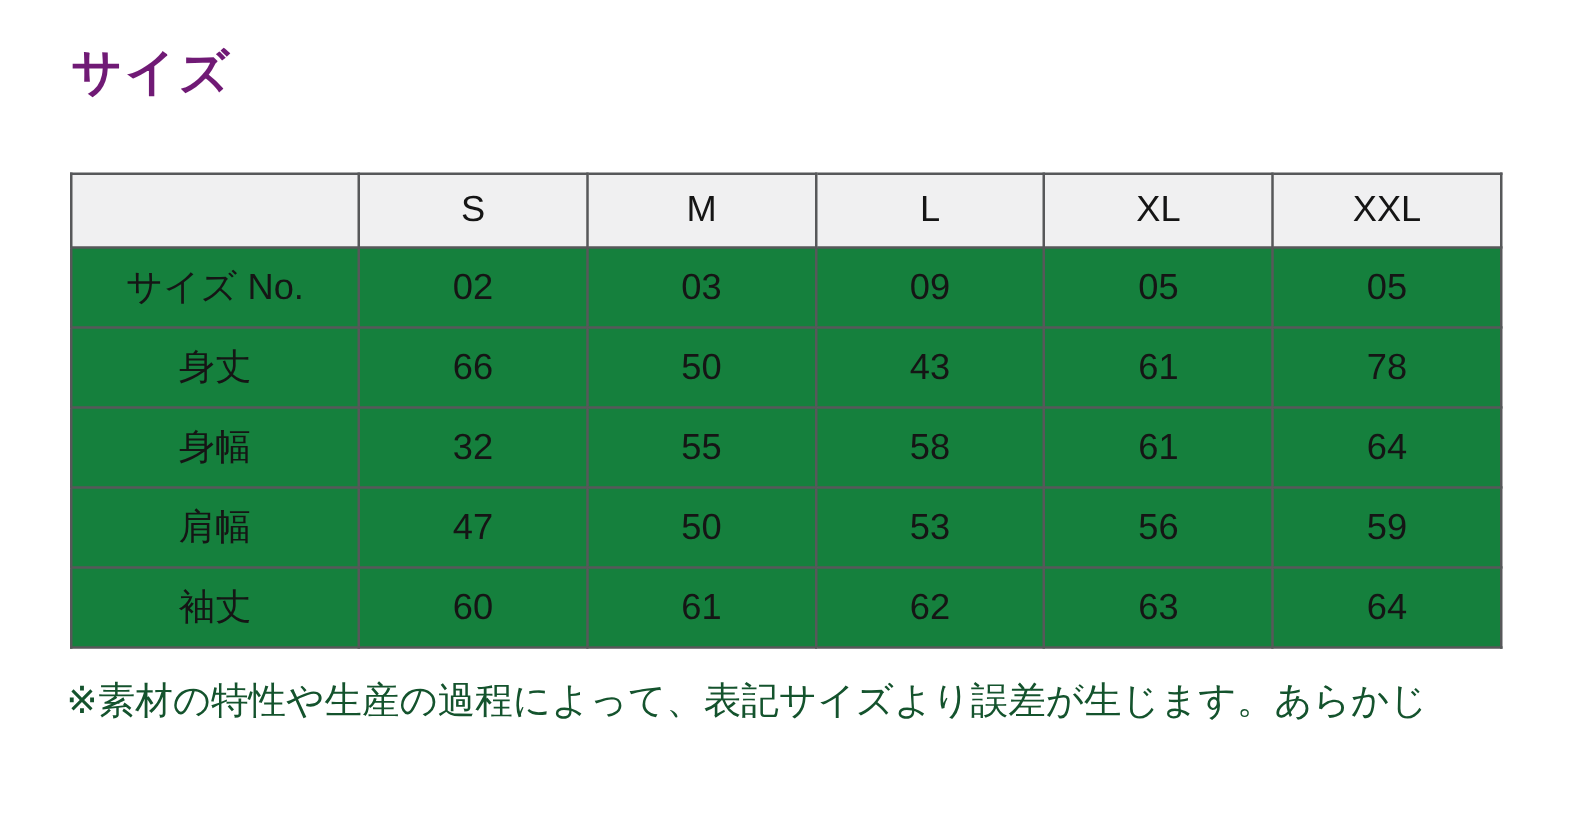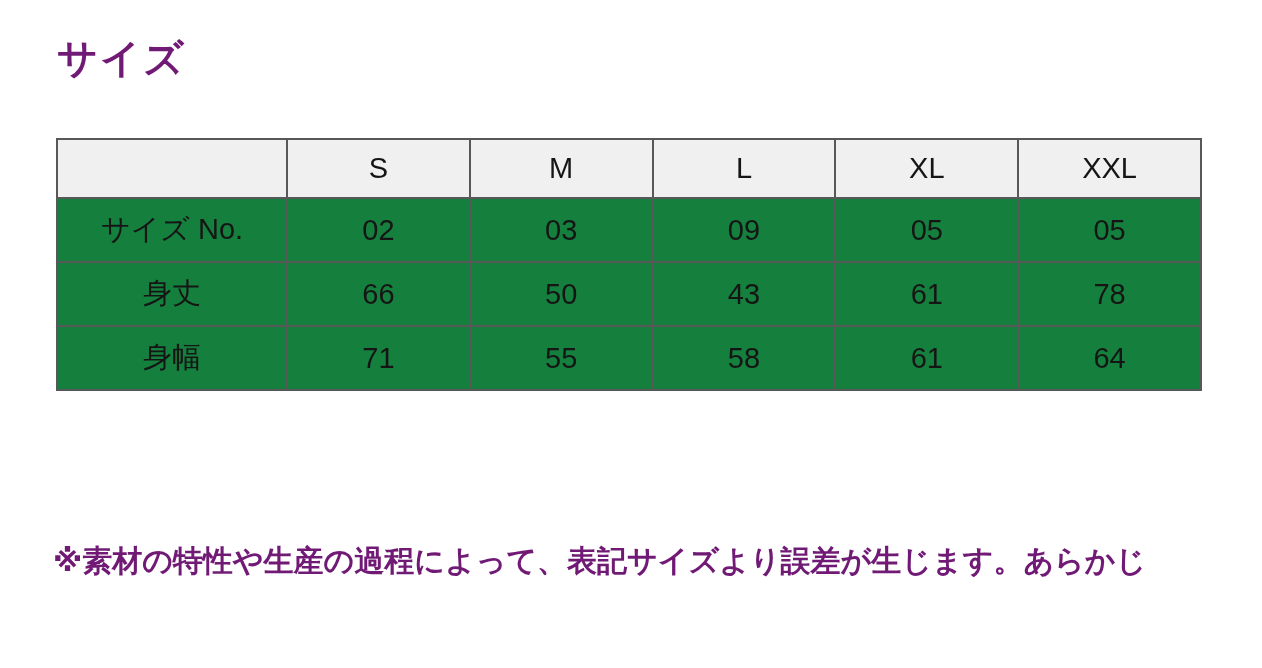--- a/index.html
+++ b/index.html
@@ -54,22 +54,22 @@
     font-weight: 400;
     background: #15803d;
   }
   .size-note {
     position: absolute;
     left: 53px;
     top: 539px;
     width: 1170px;
     font-size: 30px;
     line-height: 44px;
-    font-weight: 700;
-    color: #701a75;
+    font-weight: 400;
+    color: #14532d;
   }
   .size-note .line2 {
     padding-left: 32px;
   }
 </style>
 </head>
 <body>
 
 <h1 class="page-title">サイズ</h1>
 
@@ -104,24 +104,40 @@
     <tr>
       <th scope="row">身丈</th>
       <td>66</td>
       <td>50</td>
       <td>43</td>
       <td>61</td>
       <td>78</td>
     </tr>
     <tr>
       <th scope="row">身幅</th>
-      <td>71</td>
+      <td>32</td>
       <td>55</td>
       <td>58</td>
       <td>61</td>
+      <td>64</td>
+    </tr>
+    <tr>
+      <th scope="row">肩幅</th>
+      <td>47</td>
+      <td>50</td>
+      <td>53</td>
+      <td>56</td>
+      <td>59</td>
+    </tr>
+    <tr>
+      <th scope="row">袖丈</th>
+      <td>60</td>
+      <td>61</td>
+      <td>62</td>
+      <td>63</td>
       <td>64</td>
     </tr>
   </tbody>
 </table>
 
 <div class="size-note">
   <div class="line1">※素材の特性や生産の過程によって、表記サイズより誤差が生じます。あらかじ</div>
 </div>
 
 </body></html>

